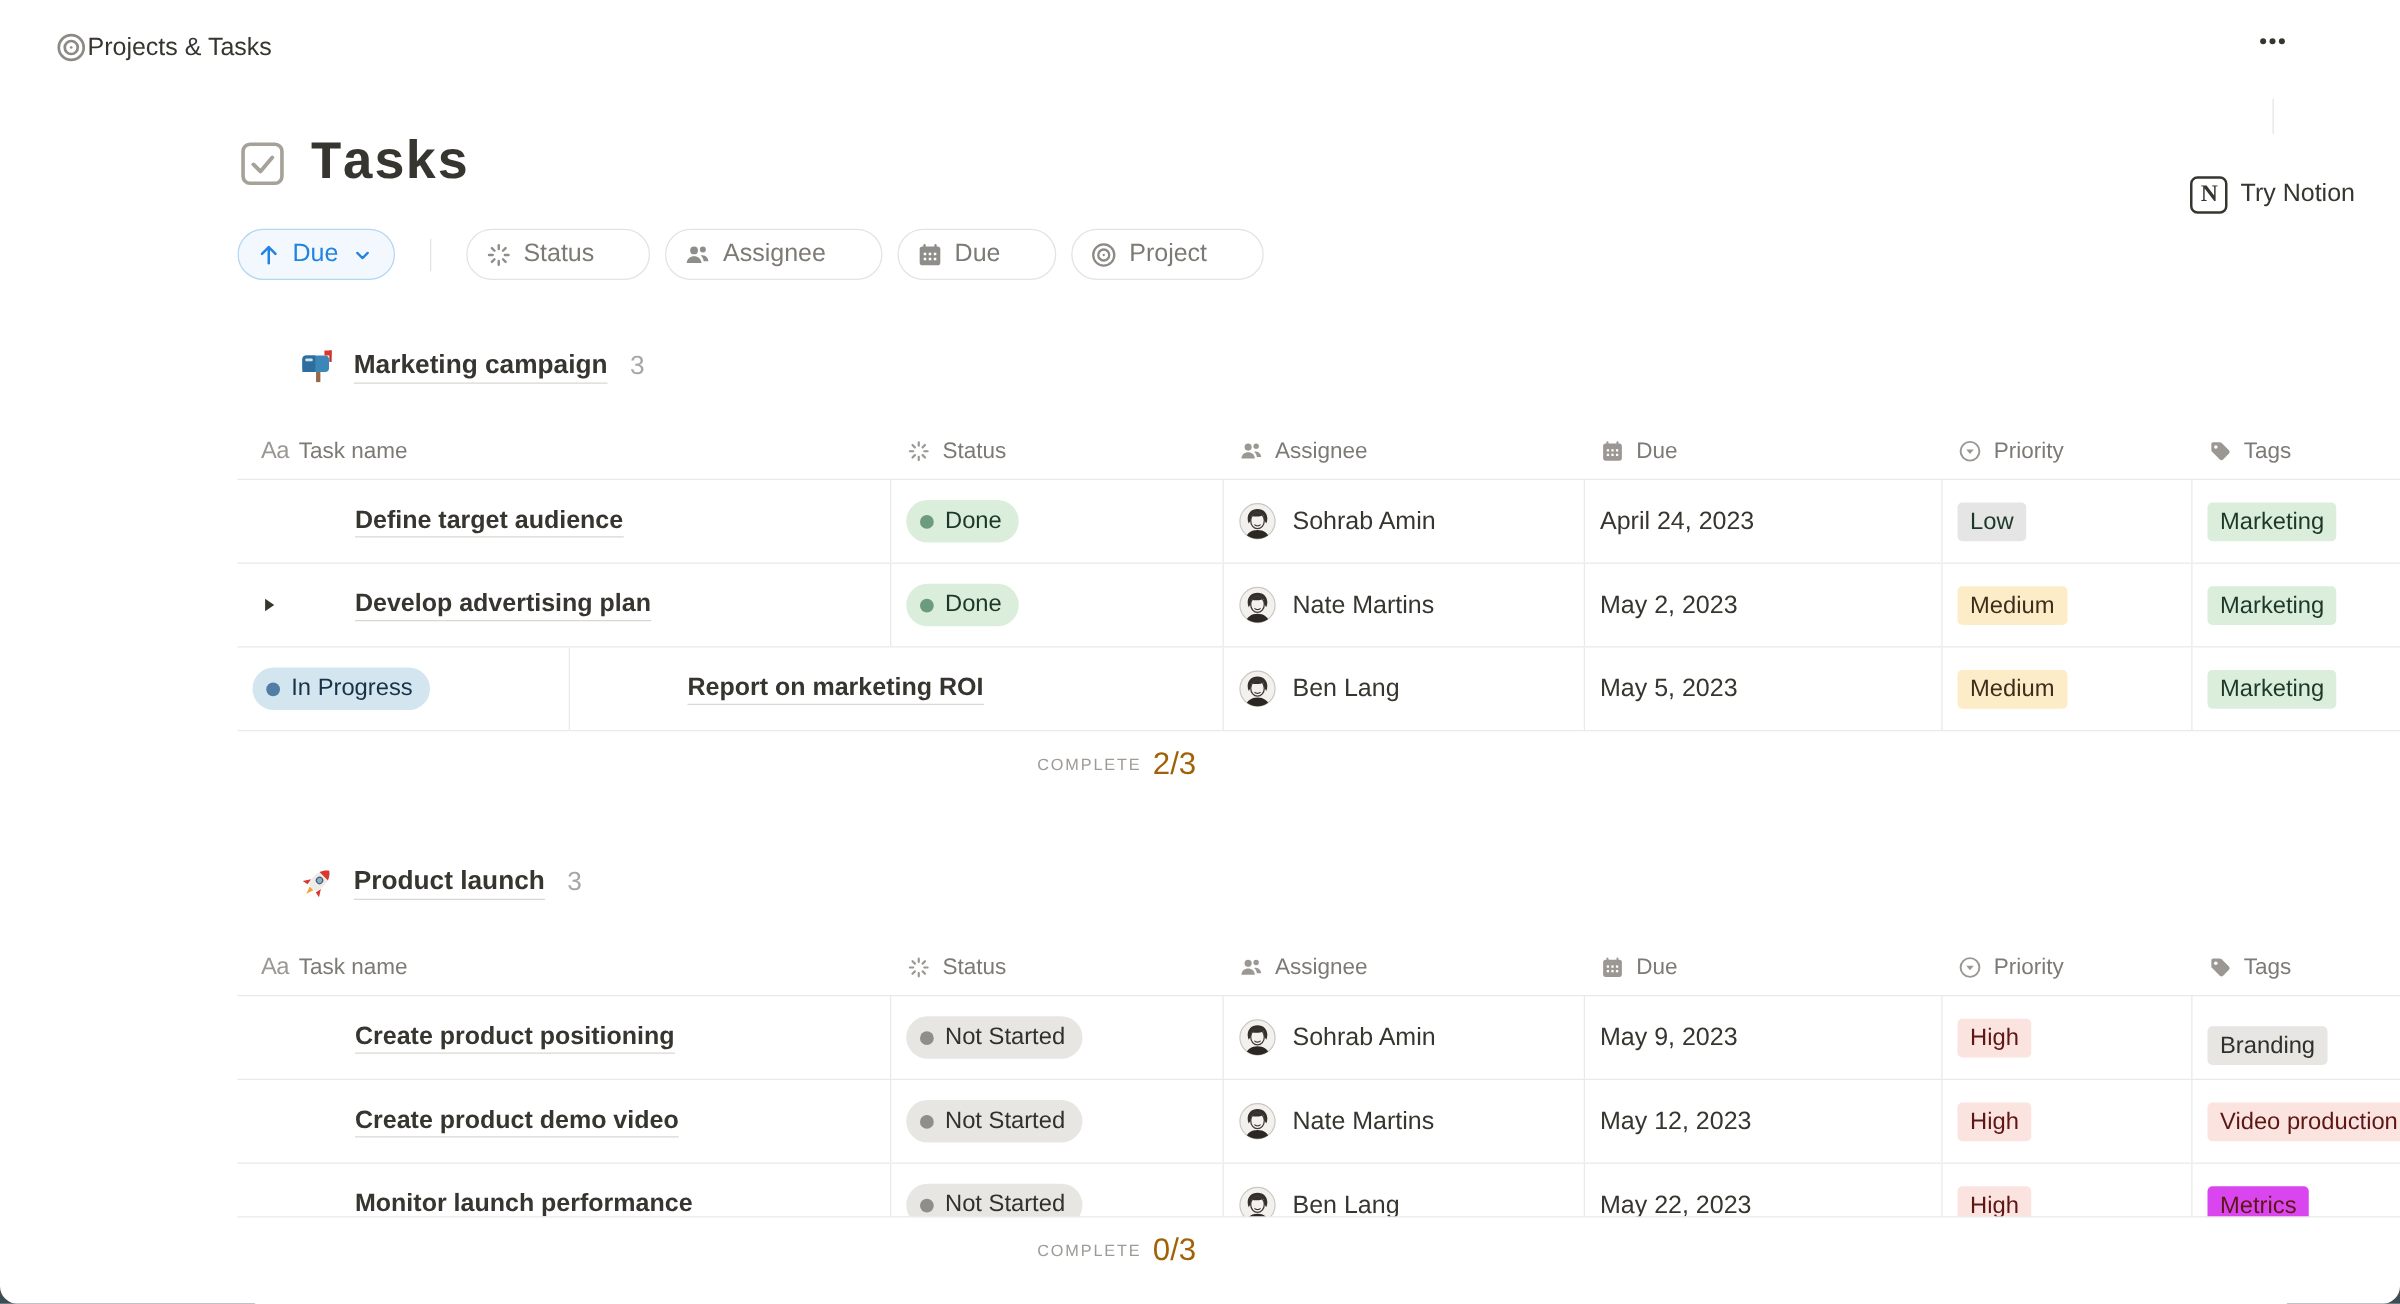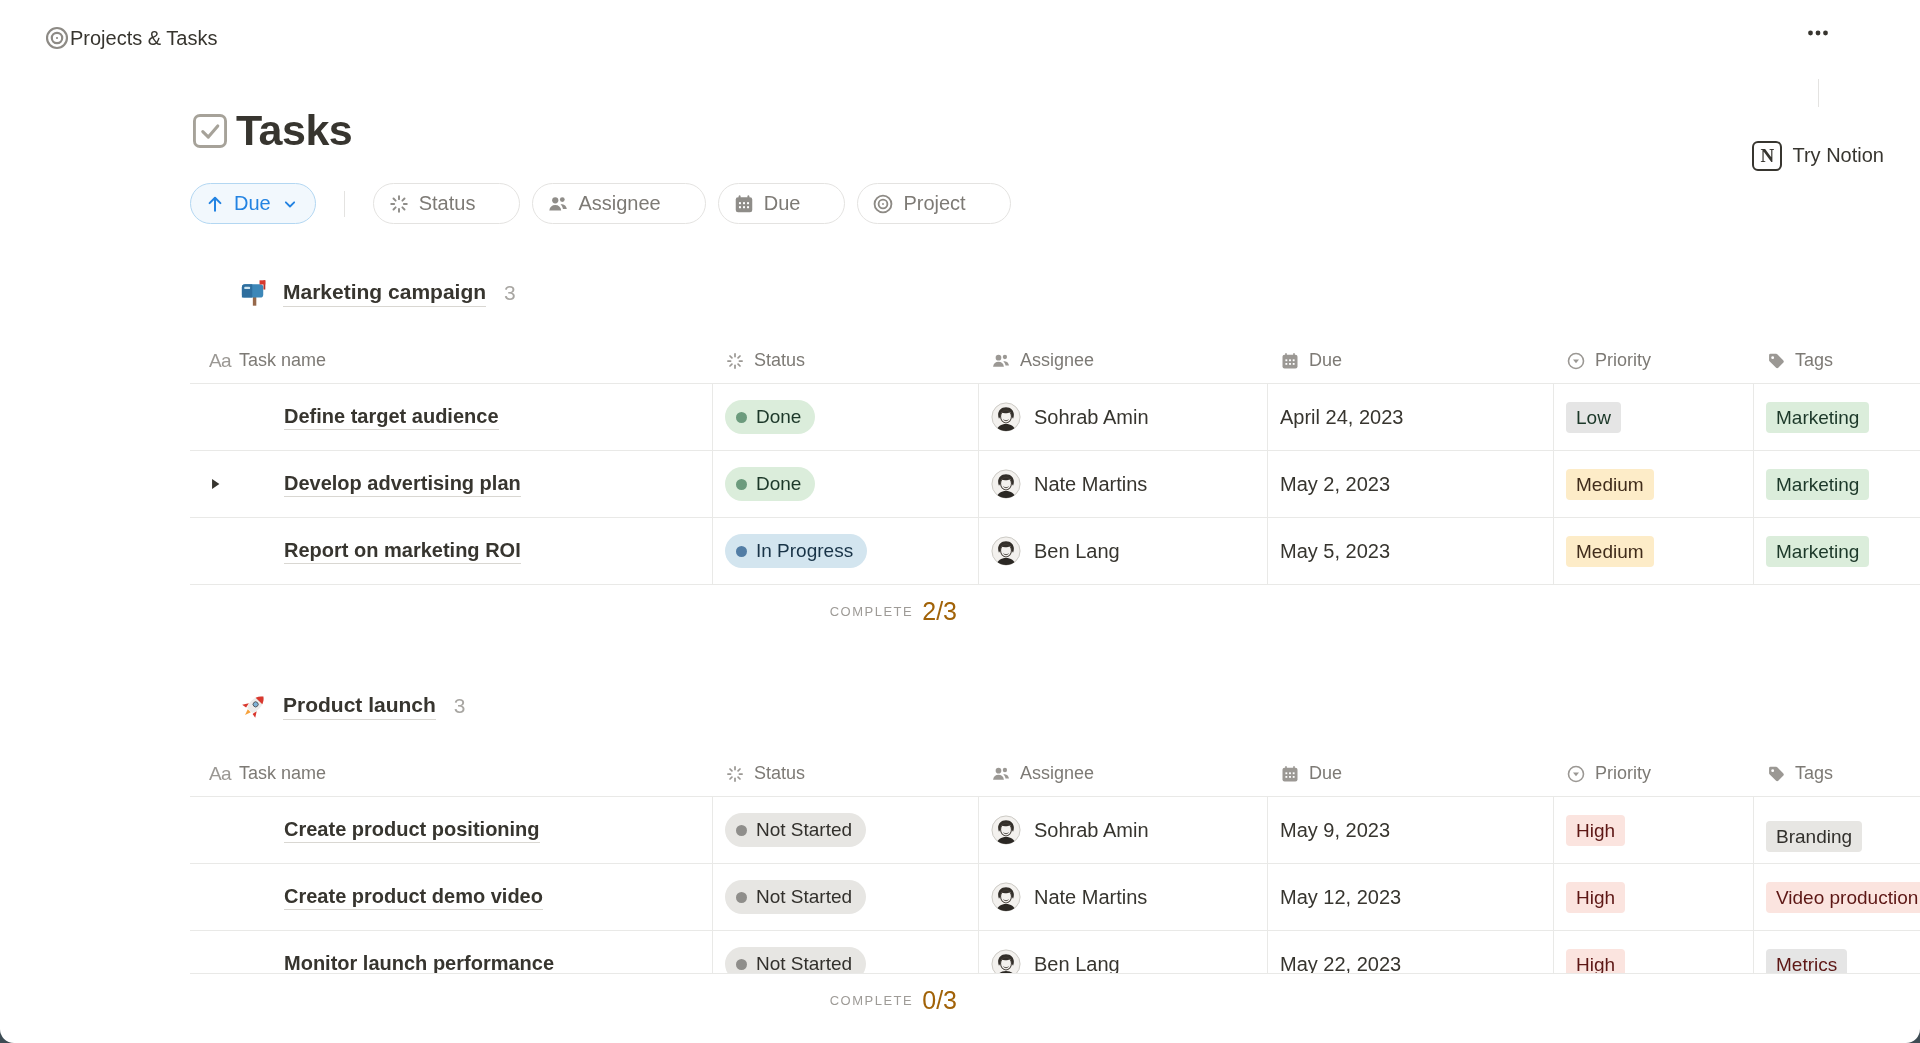--- a/index.html
+++ b/index.html
@@ -14,21 +14,21 @@
   .tb-divider{width:1px;height:28px;background:#E4E3E1;margin:0 -6px;}
   .ic{display:inline-flex;align-items:center;justify-content:center;flex:none;}
   .ic svg{width:100%;height:100%;display:block;}
   .ic-26{width:26px;height:26px;}
   .ic-24{width:24px;height:24px;}
   .ic-22{width:22px;height:22px;}
   .ic-20{width:20px;height:20px;}
   .notion-mark{width:30px;height:30px;border:2.5px solid #37352F;border-radius:6px;display:flex;align-items:center;justify-content:center;font-family:"Liberation Serif","DejaVu Serif",serif;font-weight:700;font-size:19px;box-sizing:border-box;}
 
   
-  .page-head{margin:30px 0 0 190px;display:flex;align-items:center;gap:6px;}
+  .page-head{margin:30px 0 0 190px;display:flex;align-items:center;gap:18px;font-family:Liberation Mono, monospace;}
   .page-title{font-size:43px;font-weight:700;letter-spacing:-0.5px;}
   .ic-title{width:40px;height:40px;}
 
   
   .toolbar{margin:28px 0 0 190px;display:flex;align-items:center;gap:12px;}
   .pill{display:flex;align-items:center;gap:9px;height:41px;padding:0 15px 0 14px;border-radius:21px;border:1px solid #E4E3E1;background:#fff;font-size:20px;color:#7D7A75;cursor:pointer;box-sizing:border-box;white-space:nowrap;}
   .pill .ic{color:#8F8D89;}
   .pill-sort{color:#2383E2;background:#F2F8FD;border-color:#B3D7F2;}
   .pill-sort .ic{color:#2383E2;}
   .tool-divider{width:1px;height:26px;background:#E4E3E1;margin:0 16px;}
@@ -384,30 +384,30 @@
       <span class="chip" style="background: rgb(253, 236, 200); color: rgb(64, 44, 27);">Medium</span>
     </div>
     <div class="cell c-tags">
       <span class="tags-wrap">
                 <span class="chip" style="background: rgb(219, 237, 219); color: rgb(28, 56, 41);">Marketing</span>
               </span>
     </div>
   </div>
 
   <div class="trow">
+    <div class="cell c-status">
+      <span class="st-pill" style="background: rgb(211, 229, 239); color: rgb(24, 51, 71);">
+                <span class="st-dot" style="background: rgb(82, 125, 165);"></span>
+                <span>In Progress</span>
+              </span>
+    </div>
     <div class="cell c-task cell-task">
       <span class="toggle-slot"></span>
       <span class="ic page-ic"></span>
       <span class="task-link">Report on marketing ROI</span>
-    </div>
-    <div class="cell c-status">
-      <span class="st-pill" style="background: rgb(211, 229, 239); color: rgb(24, 51, 71);">
-                <span class="st-dot" style="background: rgb(82, 125, 165);"></span>
-                <span>In Progress</span>
-              </span>
     </div>
     <div class="cell c-assignee">
       <span class="ic avatar">
                 <svg viewBox="0 0 32 32">
                   <use href="#av-man"></use>
                 </svg>
               </span>
       <span>Ben Lang</span>
     </div>
     <div class="cell c-due">
@@ -609,21 +609,21 @@
       <span>Ben Lang</span>
     </div>
     <div class="cell c-due">
       <span>May 22, 2023</span>
     </div>
     <div class="cell c-priority">
       <span class="chip" style="background: rgb(251, 228, 223); color: rgb(93, 23, 21);">High</span>
     </div>
     <div class="cell c-tags">
       <span class="tags-wrap">
-                  <span class="chip" style="background: #e5e5e5; color: rgb(93, 23, 21);">Metrics</span>
+                  <span class="chip" style="background: #d946ef; color: rgb(93, 23, 21);">Metrics</span>
                 </span>
     </div>
   </div>
 </div>
         </div>
     <div class="agg">
       <span class="agg-label">COMPLETE</span>
       <span class="agg-value">0/3</span>
     </div>
   </div>

